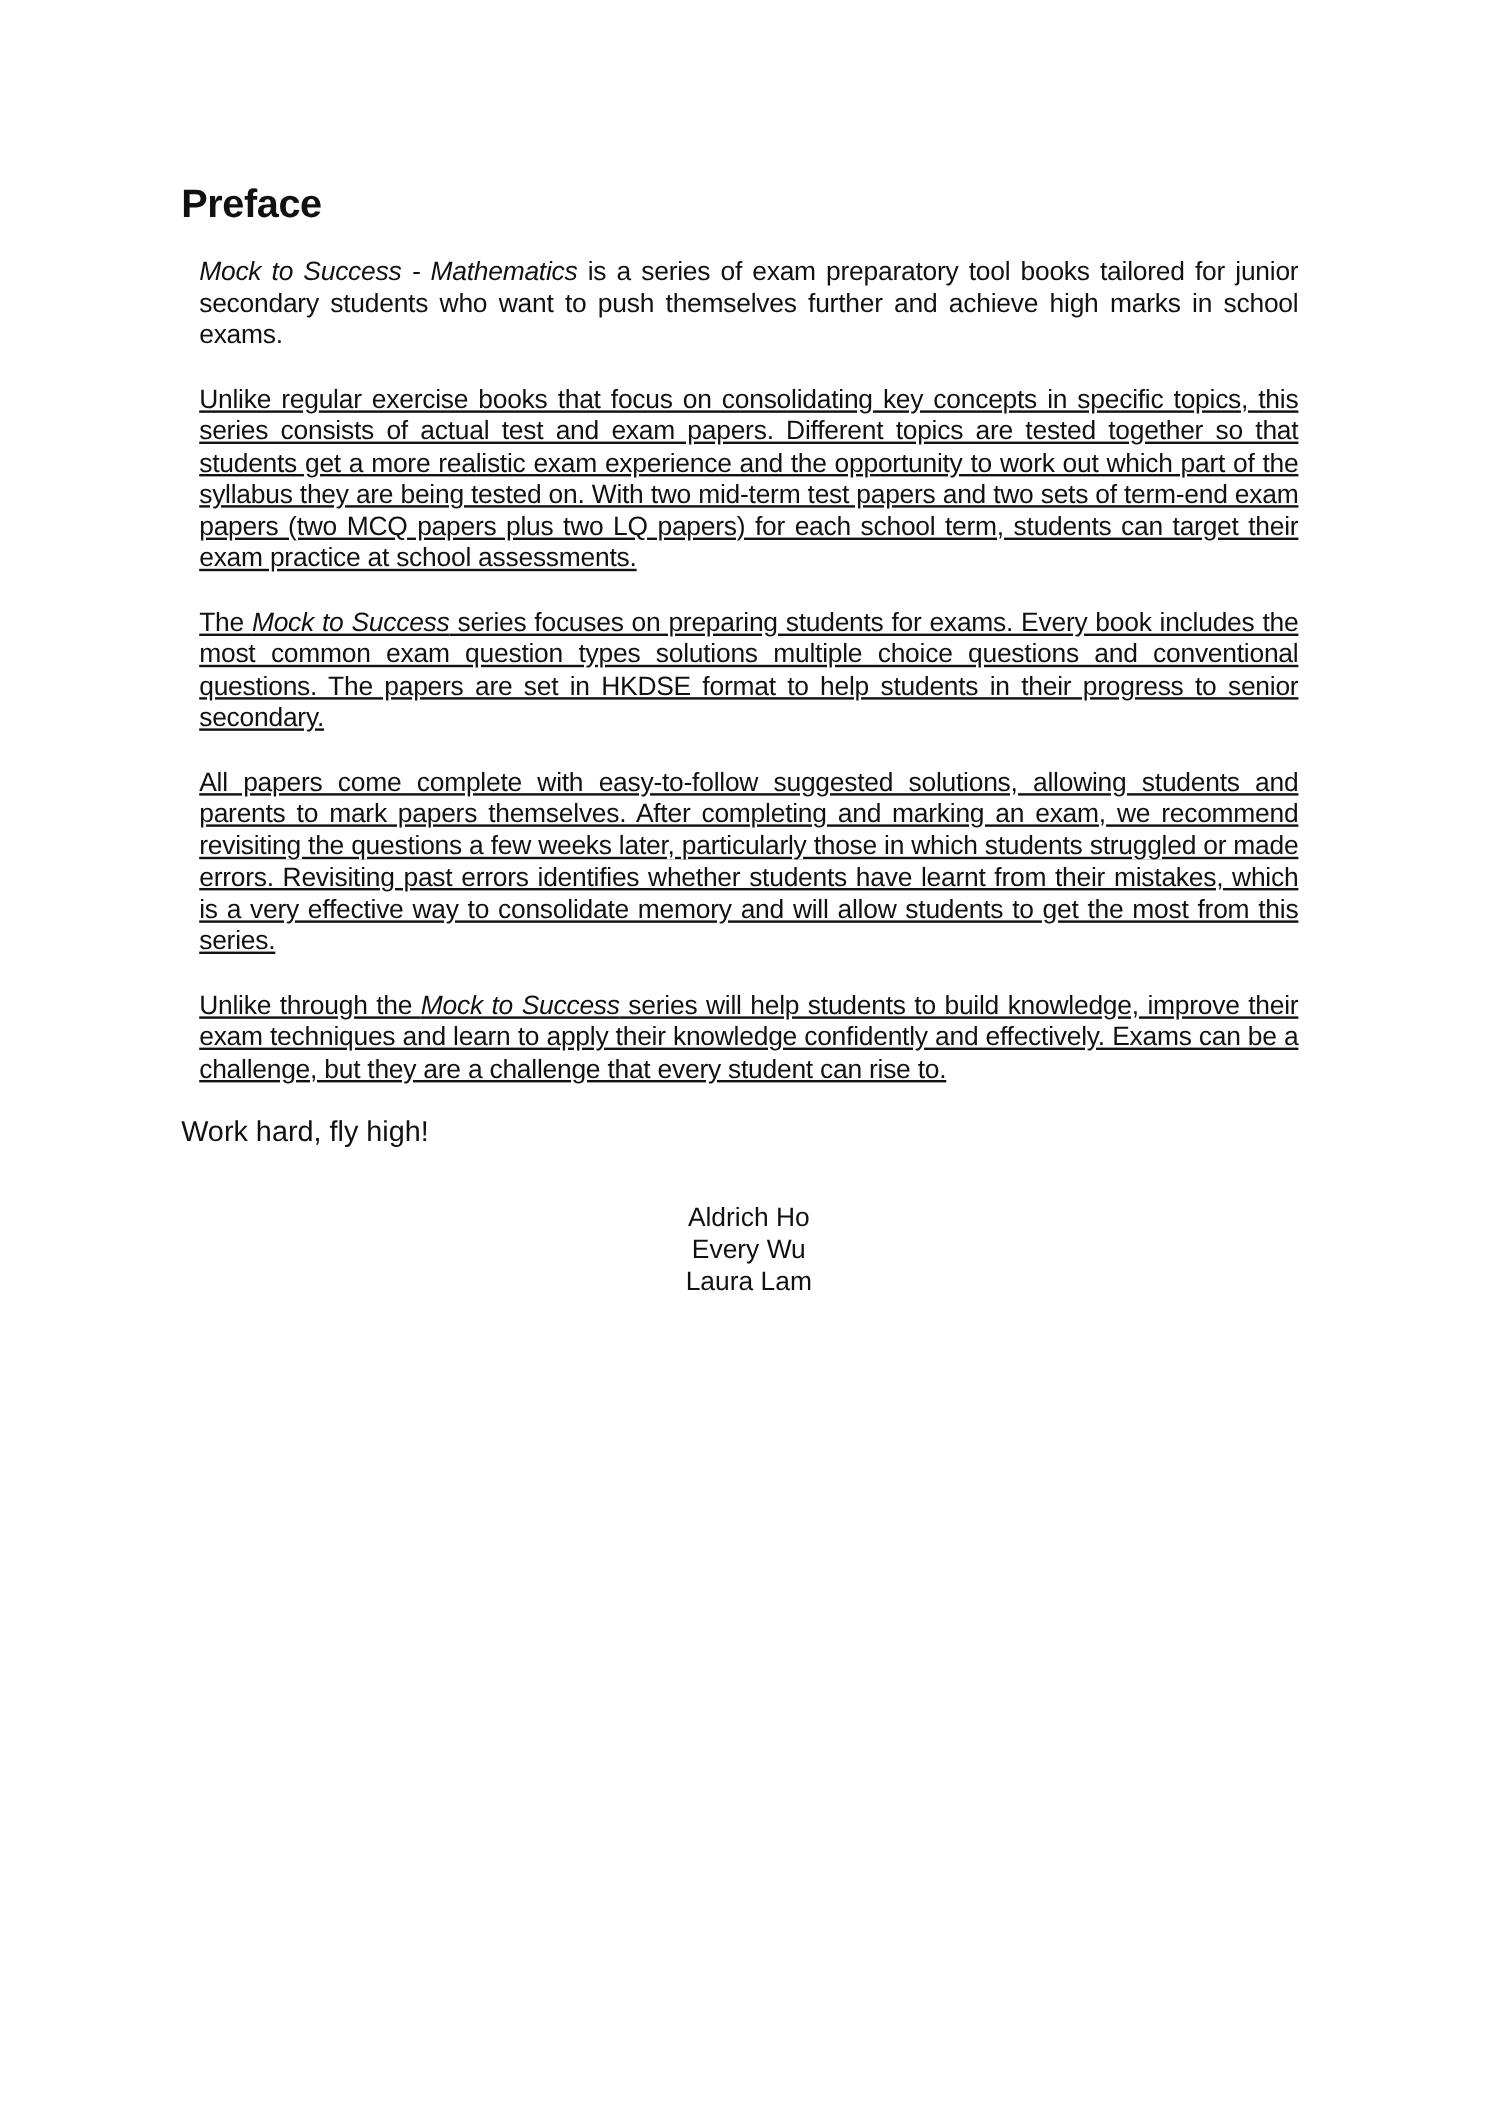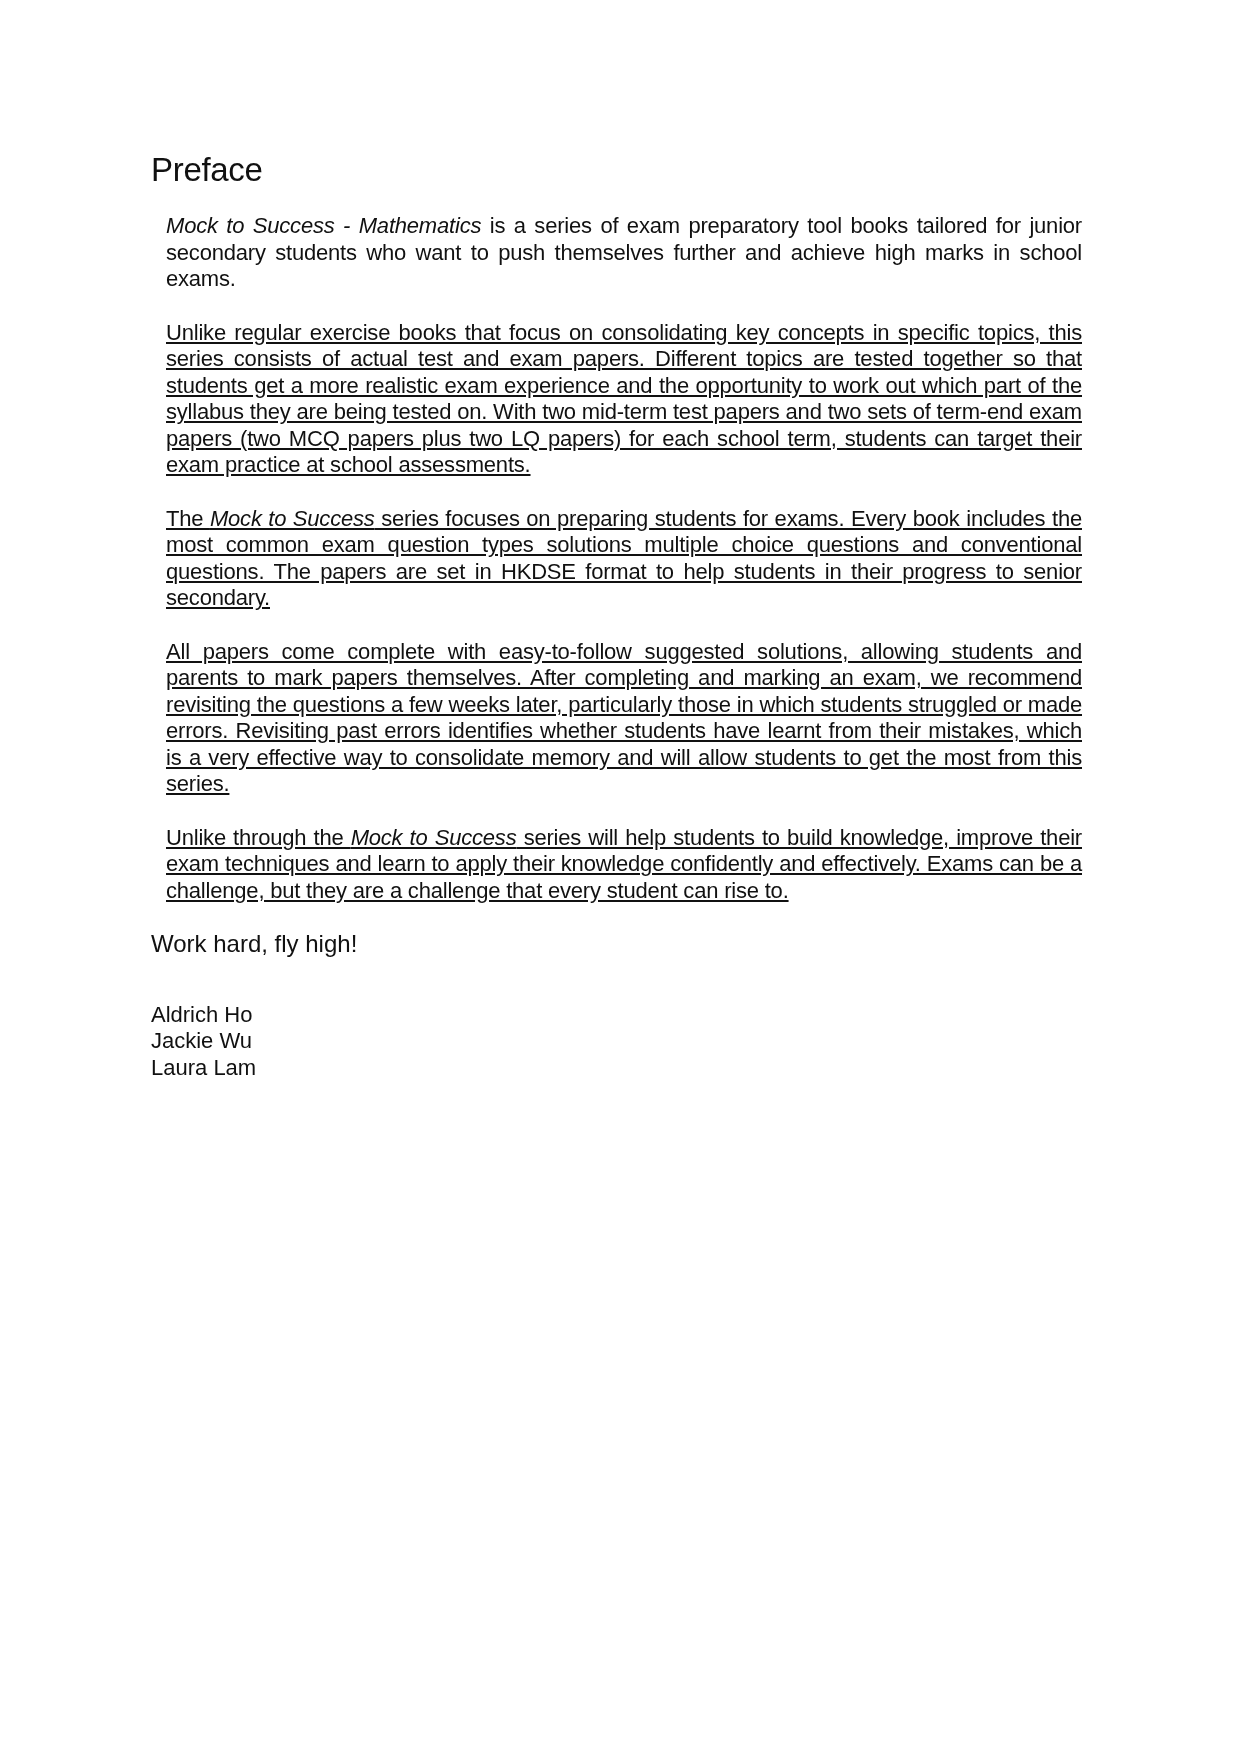--- a/index.html
+++ b/index.html
@@ -16,21 +16,21 @@
       font-family: "Liberation Sans", "DejaVu Sans", sans-serif;
     }
     .page {
       position: absolute;
       left: 151px;
       top: 148px;
       width: 946px;
     }
     .title {
       font-size: 33px;
-      font-weight: normal;
+      font-weight: bold;
       margin: 0;
       line-height: 44px;
       letter-spacing: -0.3px;
     }
     .para {
       font-size: 22px;
       line-height: 26.5px;
       text-align: justify;
       margin: 15px;
       letter-spacing: -0.2px;
@@ -41,20 +41,21 @@
     .em { font-style: italic; }
     .closing {
       font-size: 24px;
       line-height: 26.5px;
       margin: 27px 0 0 0;
     }
     .signatures {
       margin-top: 44px;
       font-size: 22px;
       line-height: 26.5px;
+      text-align: center;
     }
     .sig { display: block; }
   </style>
 </head>
 <body>
 
 <div class="page">
   <h1 class="title">Preface</h1>
 
   <p class="para p1 last-line-left"><span class="em">Mock to Success - Mathematics</span><span> is a series of exam preparatory tool books tailored for junior secondary students who want to push themselves further and achieve high marks in school exams.</span></p>
@@ -64,16 +65,16 @@
   <p class="para p-gap last-line-left"><span>The </span><span class="em">Mock to Success</span><span> series focuses on preparing students for exams. Every book includes the most common exam question types solutions multiple choice questions and conventional questions. The papers are set in HKDSE format to help students in their progress to senior secondary.</span></p>
 
   <p class="para p-gap last-line-left">All papers come complete with easy-to-follow suggested solutions, allowing students and parents to mark papers themselves. After completing and marking an exam, we recommend revisiting the questions a few weeks later, particularly those in which students struggled or made errors. Revisiting past errors identifies whether students have learnt from their mistakes, which is a very effective way to consolidate memory and will allow students to get the most from this series.</p>
 
   <p class="para p-gap last-line-left"><span>Unlike through the </span><span class="em">Mock to Success</span><span> series will help students to build knowledge, improve their exam techniques and learn to apply their knowledge confidently and effectively. Exams can be a challenge, but they are a challenge that every student can rise to.</span></p>
 
   <p class="closing">Work hard, fly high!</p>
 
   <div class="signatures">
     <span class="sig">Aldrich Ho</span>
-    <span class="sig">Jackie Wu</span>
+    <span class="sig">Every Wu</span>
     <span class="sig">Laura Lam</span>
   </div>
 </div>
 
 </body></html>

